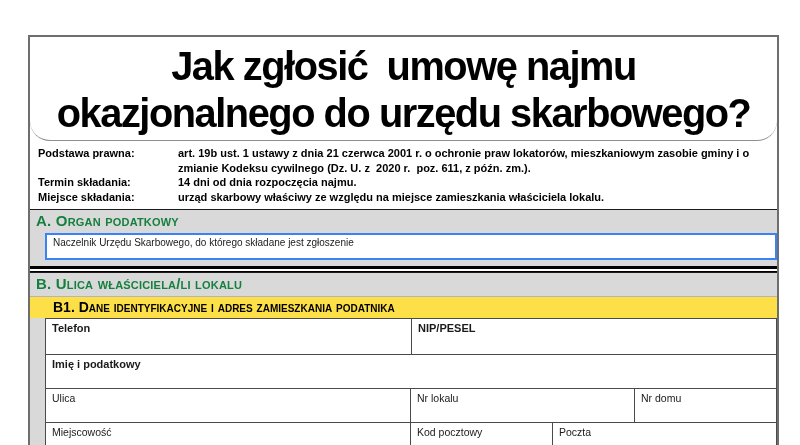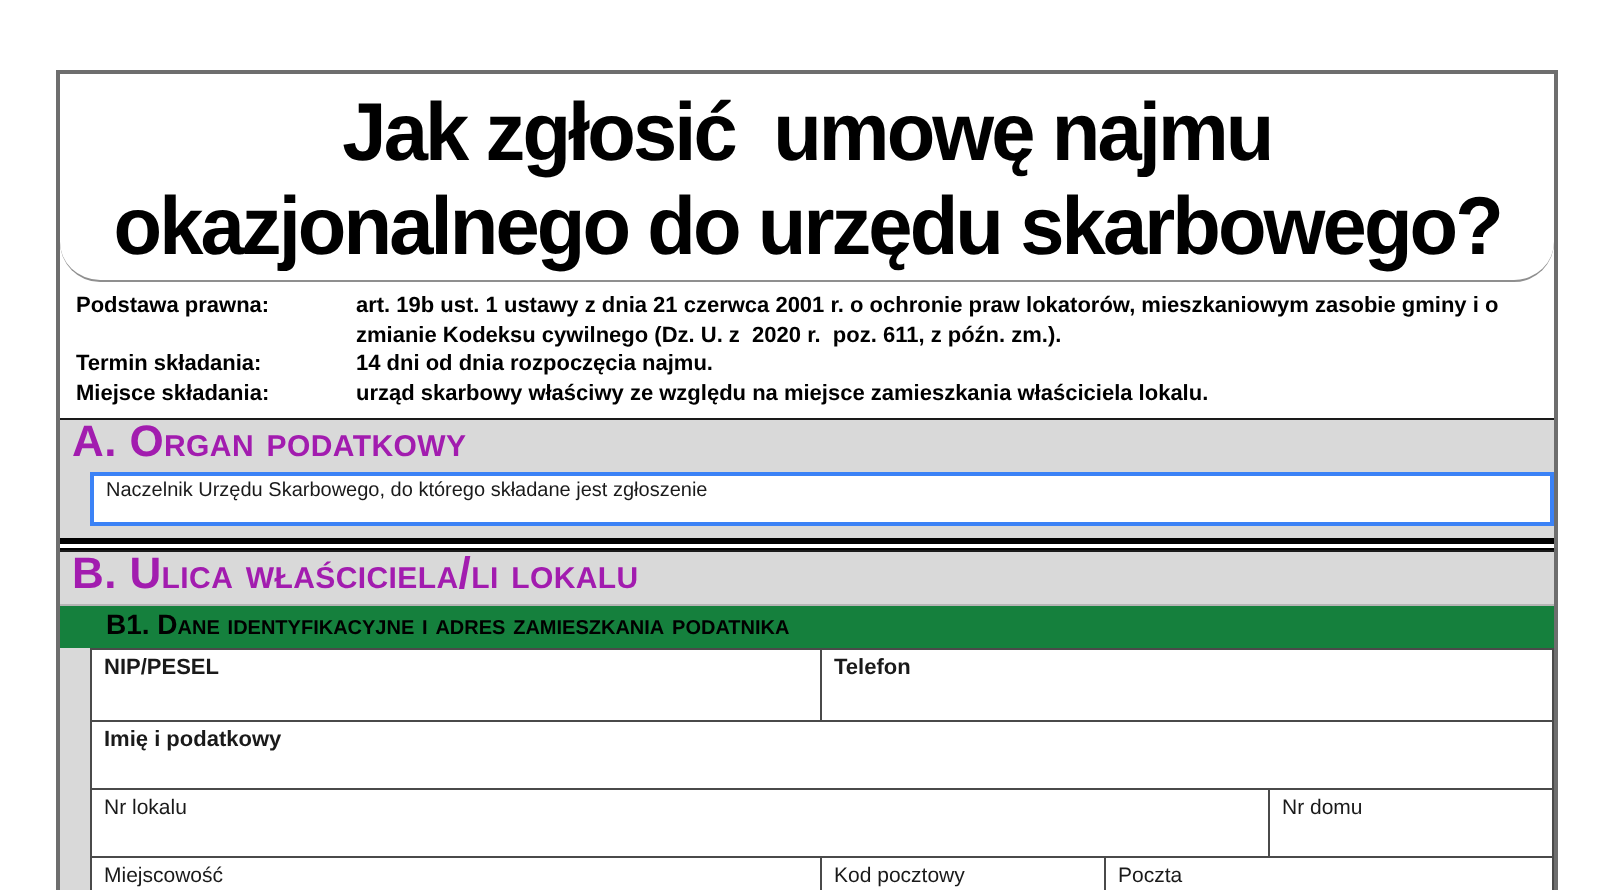--- a/index.html
+++ b/index.html
@@ -28,37 +28,37 @@
   .info-row { display:flex; font-size:11px; line-height:14.5px; color:#000;gap:28px; }
   .info-label { width:110px; flex-shrink:0; font-weight:bold; }
   .info-value { flex:1; white-space:pre-wrap; padding-left:2px;font-weight:bold; }
 
   
   .bar {
     background:#d9d9d9; border-top:1.5px solid #1a1a1a;
     padding:2px 6px 3px 6px;
   }
   .bar .bar-text {
-    font-variant:small-caps; font-weight:bold; color:#a21caf;
-    font-size:22px; line-height:18px; letter-spacing:0.2px;
+    font-variant:small-caps; font-weight:bold; color:#15803d;
+    font-size:15px; line-height:18px; letter-spacing:0.2px;
   }
 
   
   .body-a { background:#d9d9d9; padding:0 0 6px 15px; }
   .field-box {
     background:#ffffff; border:2px solid #3b82f6; height:27px;
     padding:2px 6px; font-size:10px; line-height:12px; color:#1a1a1a;
   }
 
   
   .divider { height:6px; background:#ffffff; border-top:3px solid #000; border-bottom:1px solid #000; }
 
   
   .bar-b1 {
-    background:#15803d; border-top:1px solid #b5b5b5;
+    background:#fde047; border-top:1px solid #b5b5b5;
     padding:1px 6px 2px 23px;
   }
   .bar-b1 .bar-text {
     font-variant:small-caps; font-weight:bold; color:#000;
     font-size:14px; line-height:16px;
   }
 
   
   .body-b { background:#d9d9d9; padding-left:15px; height:160px; }
   .ftable { border-left:1px solid #4a4a4a; border-top:1px solid #4a4a4a; background:#d9d9d9; }
@@ -121,35 +121,38 @@
     </div>
 
     <div class="bar-b1">
       <span class="bar-text">B1. Dane identyfikacyjne i adres zamieszkania podatnika</span>
     </div>
 
     <div class="body-b">
       <div class="ftable">
 
         <div class="frow r1">
+          <div class="cell c-rest">
+            <span class="lbl bold">Telefon</span>
+          </div>
           <div class="cell c-left">
             <span class="lbl bold">NIP/PESEL</span>
-          </div>
-          <div class="cell c-rest">
-            <span class="lbl bold">Telefon</span>
           </div>
         </div>
 
         <div class="frow r2">
           <div class="cell c-full">
             <span class="lbl bold">Imię i podatkowy</span>
           </div>
         </div>
 
         <div class="frow r3">
+          <div class="cell c-left">
+            <span class="lbl">Ulica</span>
+          </div>
           <div class="cell c-rest">
             <span class="lbl">Nr lokalu</span>
           </div>
           <div class="cell c-mid">
             <span class="lbl">Nr domu</span>
           </div>
         </div>
 
         <div class="frow r4">
           <div class="cell c-left">

